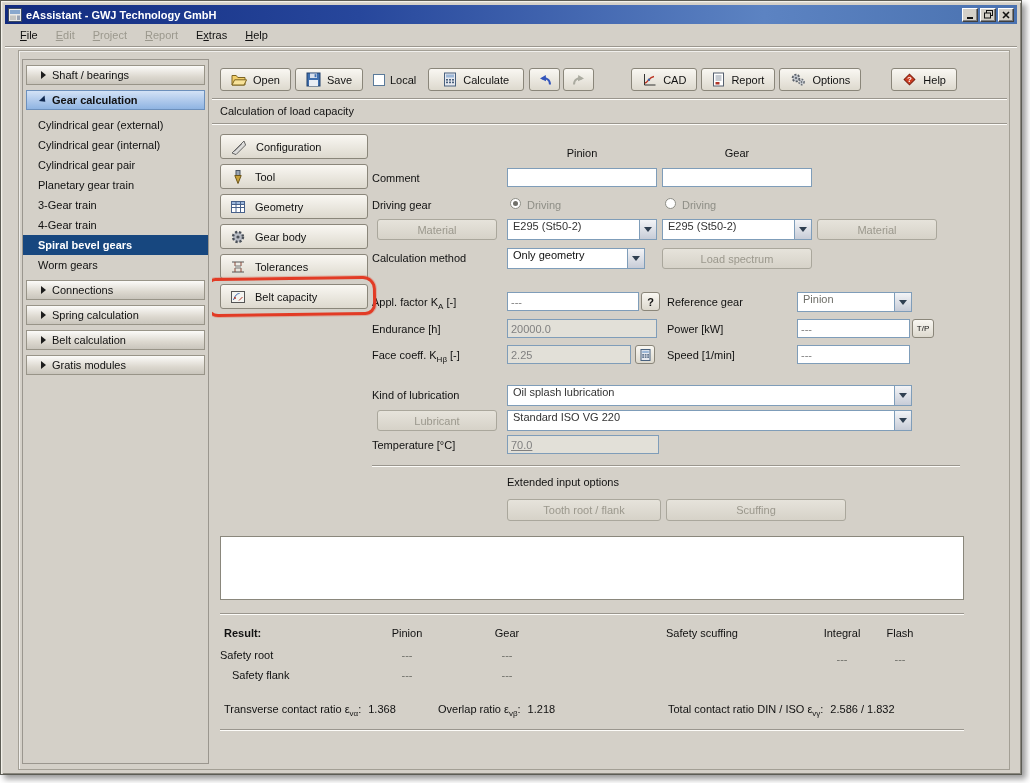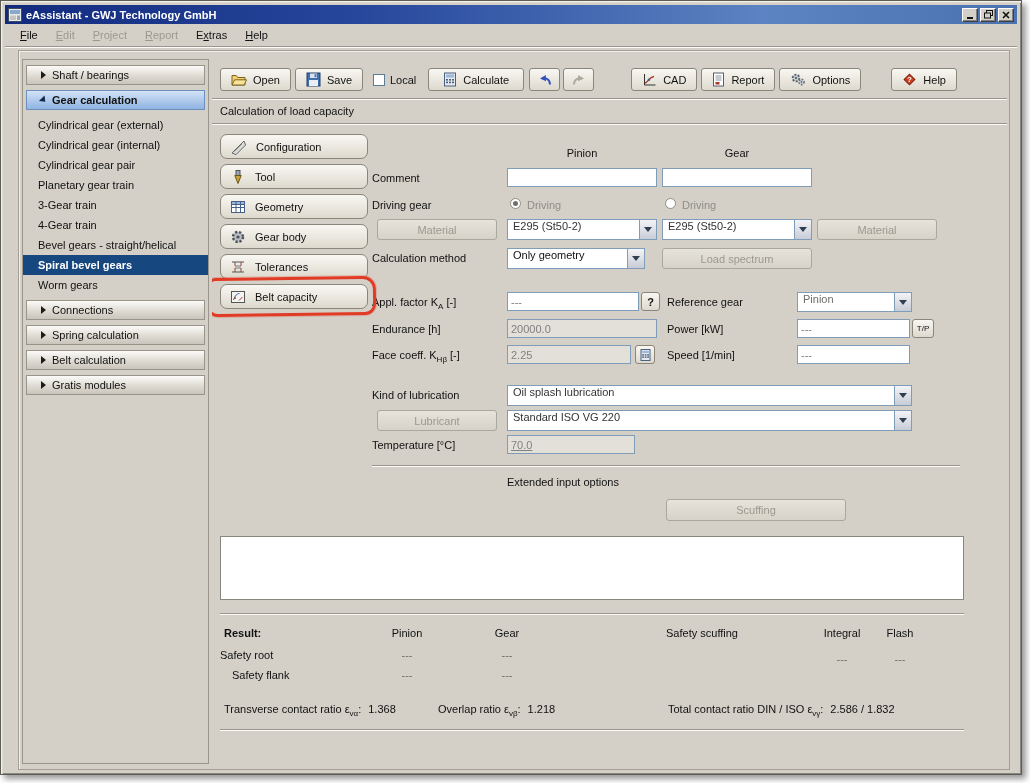--- a/index.html
+++ b/index.html
@@ -40,21 +40,21 @@
   .groove { position:absolute; height:2px; border-top:1px solid #9a968e; border-bottom:1px solid #fdfcf9; }
   
   .btn { background:linear-gradient(#f9f7f2,#ddd9ce); border:1px solid #8a867a; border-radius:3px;
          font-size:11px; color:#111; display:inline-flex; align-items:center; justify-content:center; gap:6px; font-family:inherit; }
   .btn.disabled { color:#9b988d; background:linear-gradient(#e6e3db,#d6d2c8); border-color:#aaa79c; }
   .btn.small { position:absolute; padding:0; }
   .toolbar { position:absolute; left:8px; top:15px; right:10px; height:23px; display:flex; align-items:center; }
   .tb { height:23px; padding:0 10px; }
   .sp { flex:0 0 auto; }
   .section-label { position:absolute; left:8px; top:52px; font-size:11px; color:#111; }
-  .sidebtn { position:absolute; left:8px; width:148px; height:25px; justify-content:flex-start; padding:0 9px; gap:9px;border-radius:7px; }
+  .sidebtn { position:absolute; left:8px; width:148px; height:25px; justify-content:flex-start; padding:0 9px; gap:9px; }
   .annotation { position:absolute; left:-6px; top:224px; width:170px; height:39px; border:3px solid #e23b25;
                 border-radius:10px 13px 11px 12px; transform:rotate(-0.8deg); pointer-events:none; z-index:5;
                 box-shadow:0 0 0 1px rgba(226,59,37,0.25); }
   
   .flabel { position:absolute; font-size:11px; color:#111; white-space:nowrap; }
   .flabel sub, .rt sub { font-size:8px; }
   .hdr { position:absolute; font-size:11px; color:#111; text-align:center; width:150px; }
   .tf { position:absolute; height:19px; border:1px solid #7f9db9; background:#fff; font:11px "Liberation Sans","DejaVu Sans",sans-serif;
         color:#808080; padding:0 3px; }
   .tf.dim { background:#e2e0d8; }
@@ -148,23 +148,20 @@
         </div>
       <div class="sb-child">
           <span>Planetary gear train</span>
         </div>
       <div class="sb-child">
           <span>3-Gear train</span>
         </div>
       <div class="sb-child">
           <span>4-Gear train</span>
         </div>
-      <div class="sb-child">
-          <span>Bevel gears - straight/helical</span>
-        </div>
       <div class="sb-child selected">
           <span>Spiral bevel gears</span>
         </div>
       <div class="sb-child">
           <span>Worm gears</span>
         </div>
       <div class="sb-group">
           <span class="tri"></span>
           <span>Connections</span>
         </div>
@@ -449,25 +446,26 @@
 
       <button class="btn small disabled" style="left:165px;top:357px;width:120px;height:21px">Lubricant</button>
       <div class="dd" style="left:295px;top:357px;width:405px">
         <span class="dd-val">Standard ISO VG 220</span>
         <span class="dd-btn">
             <span class="dd-arrow"></span>
           </span>
       </div>
 
       <span class="flabel" style="left:160px;top:386px">Temperature [°C]</span>
-      <input class="tf dim" style="left: 295px; top: 382px; width: 128px; text-decoration: underline;" value="70.0">
+      <input class="tf dim" style="left: 295px; top: 382px; width: 152px; text-decoration: underline;" value="70.0">
 
       <div class="groove" style="left:160px;width:588px;top:412px"></div>
 
       <span class="flabel" style="left:295px;top:423px">Extended input options</span>
+      <button class="btn small disabled" style="left:295px;top:446px;width:154px;height:22px">Tooth root / flank</button>
       <button class="btn small disabled" style="left:454px;top:446px;width:180px;height:22px">Scuffing</button>
 
       <div class="msgbox"></div>
 
       <div class="result">
         <div class="groove" style="top:0"></div>
         <span class="rlab" style="left:4px;top:14px;font-weight:bold">Result:</span>
         <span class="rc" style="left:187px;top:14px">Pinion</span>
         <span class="rc" style="left:287px;top:14px">Gear</span>
         <span class="rc" style="left:482px;top:14px">Safety scuffing</span>

